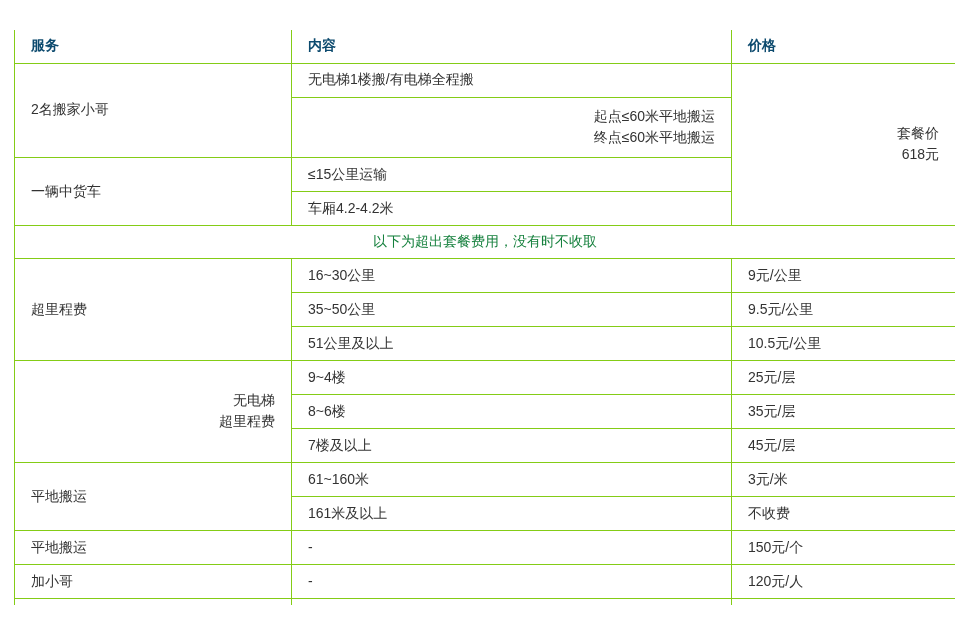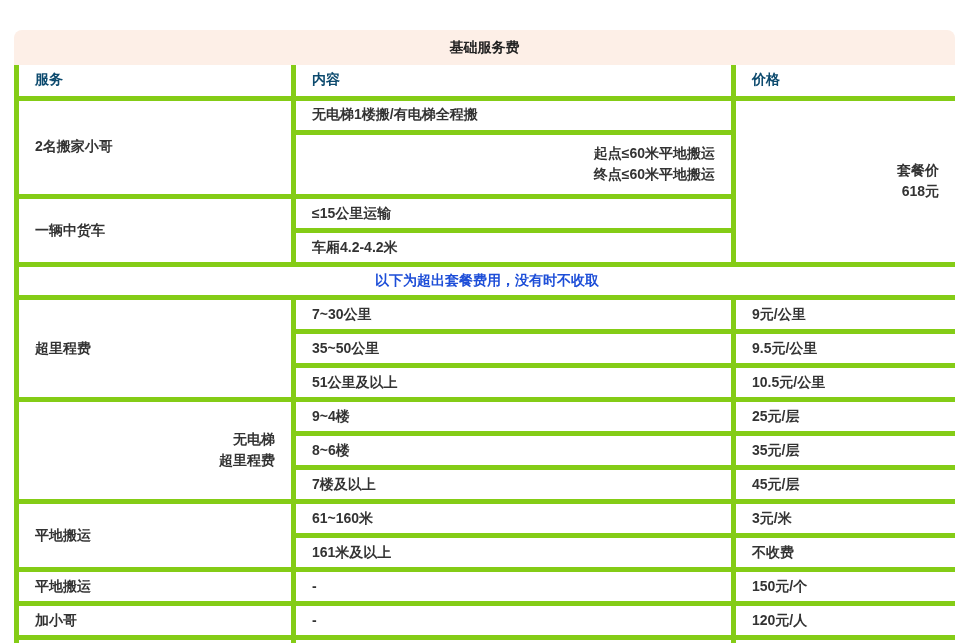--- a/index.html
+++ b/index.html
@@ -30,56 +30,55 @@
   }
   table.pricing {
     width: 100%;
     border-collapse: collapse;
     table-layout: fixed;
   }
   col.c1 { width: 277px; }
   col.c2 { width: 440px; }
   col.c3 { width: auto; }
   .pricing th, .pricing td {
-    border: 5px solid #84cc16;
+    border: 1px solid #84cc16;
     padding: 0 16px;
     font-size: 14px;
     color: #333333;
     height: 34px;
     text-align: left;
     vertical-align: middle;
-    font-weight: bold;
+    font-weight: normal;
     line-height: 1.55;
     box-sizing: border-box;
   }
   .pricing th {
     font-weight: bold;
     color: #0c4a6e;
     border-top: none;
     height: 33px;
   }
   .pricing th:last-child,
   .pricing td.edge { border-right: none; }
   td.two-line { padding: 8px 16px; height: 52px; text-align: right; }
   td.notice {
     text-align: center;
-    color: #1d4ed8;
+    color: #15803d;
     height: 33px;
   }
   tr.stub td {
     height: 7px;
     border-bottom: none;
     padding: 0;
   }
 </style>
 </head>
 <body>
 
 <div class="wrap">
-  <div class="band">基础服务费</div>
 
   <table class="pricing">
     <colgroup>
         <col class="c1">
         <col class="c2">
         <col class="c3">
       </colgroup>
 
     <tbody>
         <tr>
@@ -109,21 +108,21 @@
     <tr>
       <td>车厢4.2-4.2米</td>
     </tr>
 
     <tr>
       <td colspan="3" class="notice edge">以下为超出套餐费用，没有时不收取</td>
     </tr>
 
     <tr>
       <td rowspan="3">超里程费</td>
-      <td>7~30公里</td>
+      <td>16~30公里</td>
       <td class="edge">9元/公里</td>
     </tr>
     <tr>
       <td>35~50公里</td>
       <td class="edge">9.5元/公里</td>
     </tr>
     <tr>
       <td>51公里及以上</td>
       <td class="edge">10.5元/公里</td>
     </tr>

